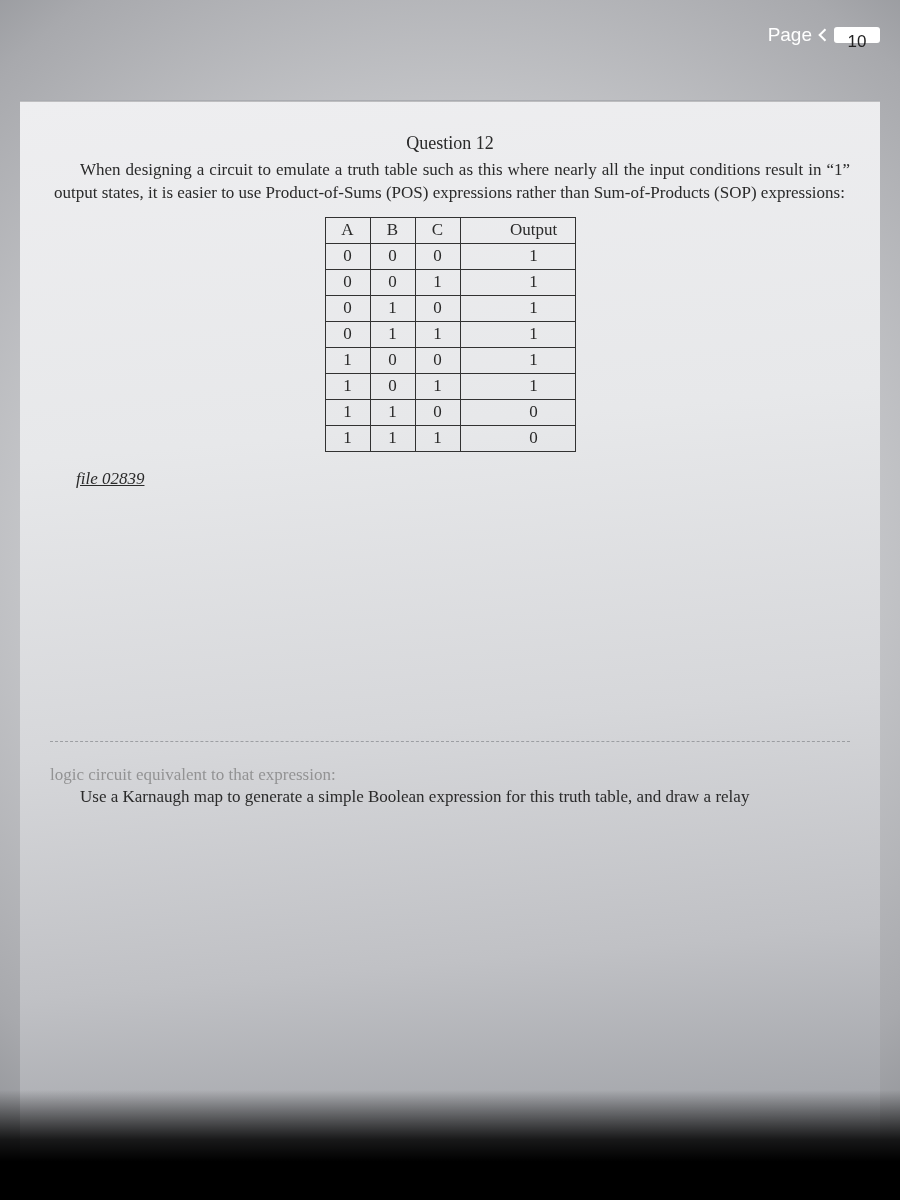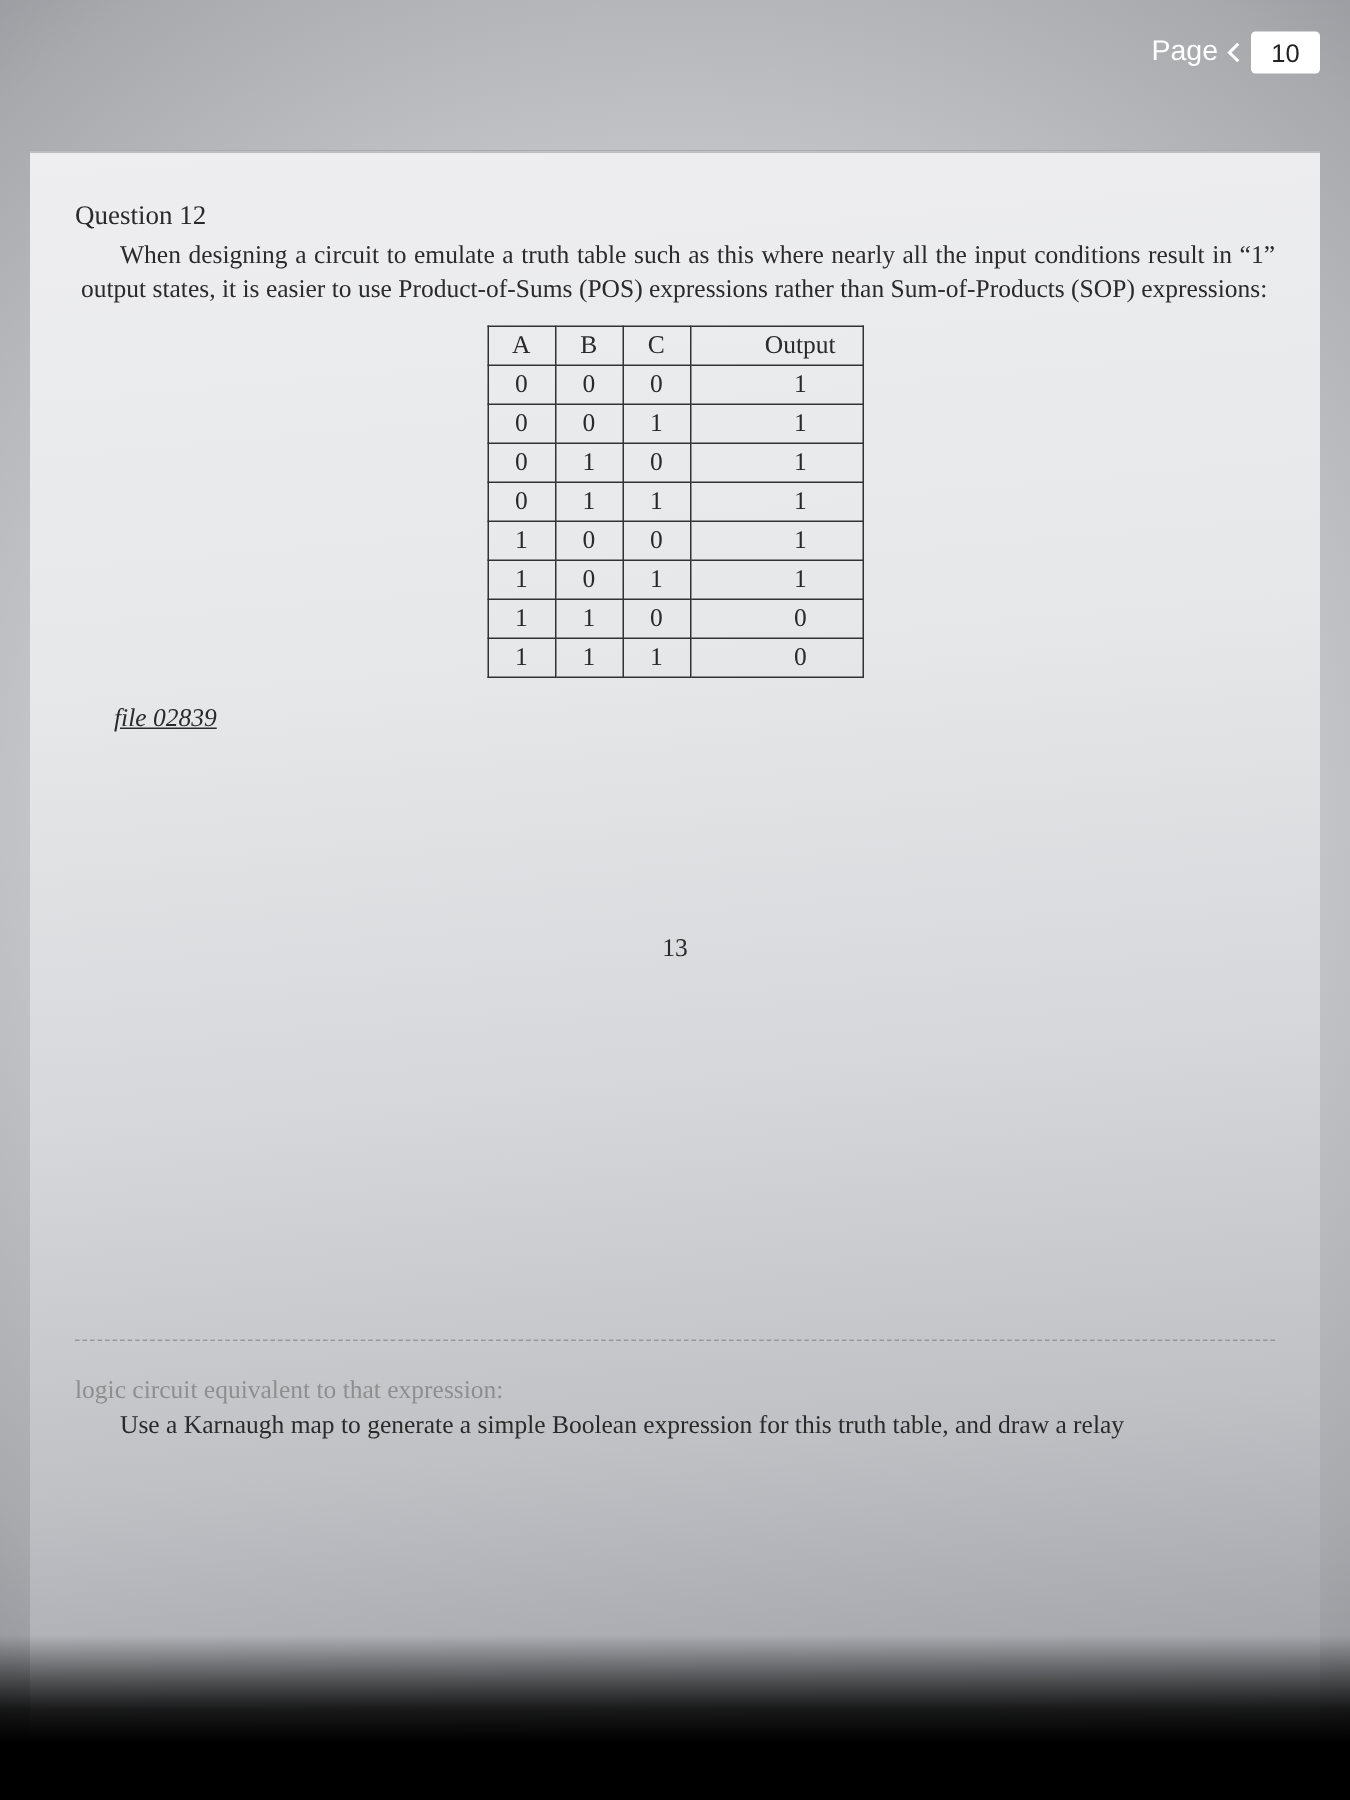--- a/index.html
+++ b/index.html
@@ -11,37 +11,37 @@
     position:absolute;top:0;left:0;right:0;height:70px;
     display:flex;align-items:center;justify-content:flex-end;
     padding:0 20px;
     color:#fff;font-family:-apple-system,Helvetica,Arial,sans-serif;font-size:19px;
   }
   .page-label{font-weight:400;}
   .chev{width:22px;height:22px;display:flex;align-items:center;justify-content:center;}
   .chev svg{stroke:#fff;stroke-width:2.5;fill:none;}
   .page-box{
     background:#fff;color:#222;border-radius:3px;
-    min-width:34px;height:28px;line-height:30px;text-align:center;
+    min-width:34px;height:16px;line-height:30px;text-align:center;
     font-size:17px;padding:0 6px;
   }
 
   .doc-page{
     position:absolute;left:20px;right:20px;top:100px;bottom:-25px;
     background:linear-gradient(175deg,#eeeef0 0%,#e7e8ea 30%,#d6d7da 55%,#c0c1c5 75%,#a3a5aa 90%,#8a8c92 100%);
     border-top:1px solid #a9abb0;
     border-bottom:1px solid #6e7177;
     box-shadow:0 1px 0 rgba(0,0,0,.2) inset, 0 -1px 0 rgba(0,0,0,.2) inset;
     padding:30px 30px 0 30px;
     color:#2a2a2a;
     font-size:17px;
     line-height:1.35;
     box-sizing:border-box;
   }
-  .q-title{font-size:18px;margin:0 0 4px 0;}
+  .q-title{font-size:18px;margin:0 0 4px 0;text-align:center;}
   .q-body{margin:0 0 12px 4px;text-align:justify;}
   .q-body .indent::before{content:"";display:inline-block;width:26px;}
   .q-note{margin:0;}
   .truth-wrap{display:flex;justify-content:center;margin:8px 0 14px 0;}
   table.truth{border-collapse:collapse;font-size:17px;}
   table.truth td{border:1px solid #323232;text-align:center;padding:1px 0;}
   table.truth td.colA,table.truth td.colB,table.truth td.colC{width:44px;}
   table.truth td.colO{width:82px;padding-left:32px;}
   .file-ref{text-decoration:underline;margin-left:26px;display:inline-block;margin-top:2px;font-style:italic;}
   .page-num{text-align:center;margin-top:130px;font-size:17px;}
@@ -139,21 +139,20 @@
             <td class="colB">1</td>
             <td class="colC">1</td>
             <td class="colO">0</td>
           </tr>
     </tbody>
       </table>
   </div>
 
   <span class="file-ref">file 02839</span>
 
-  <div class="page-num">13</div>
 
   <hr class="dash-sep">
 
   <div class="q13">
     <p class="q-body cutoff" style="margin:0;">logic circuit equivalent to that expression:</p>
     <p class="q-body" style="margin-bottom:0;">
       <span class="indent">Use a Karnaugh map to generate a simple Boolean expression for this truth table, and draw a relay</span>
     </p>
   </div>
 

